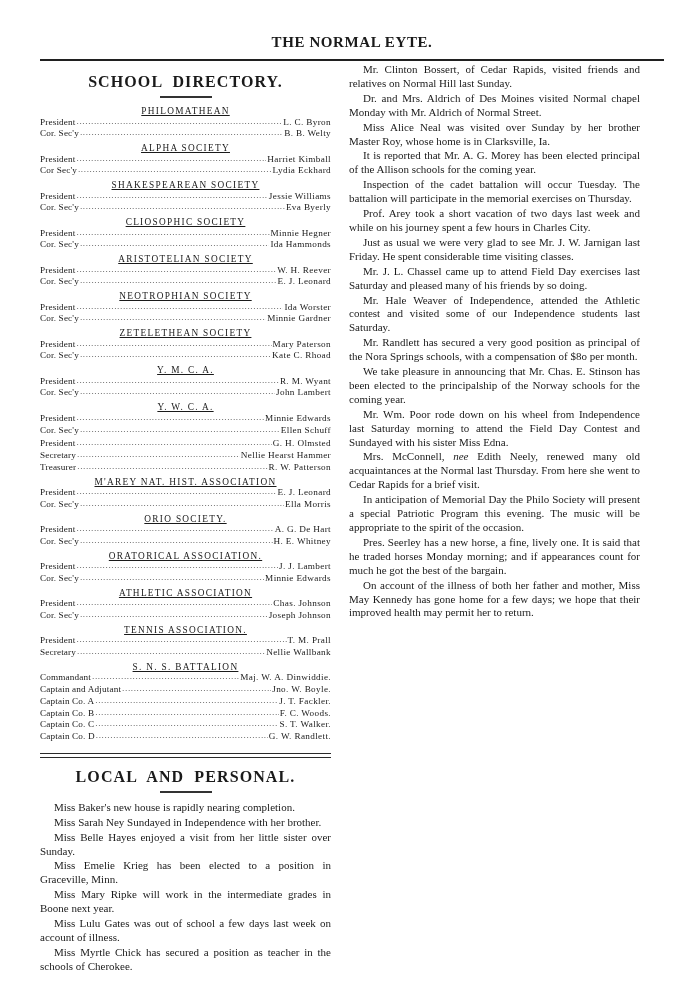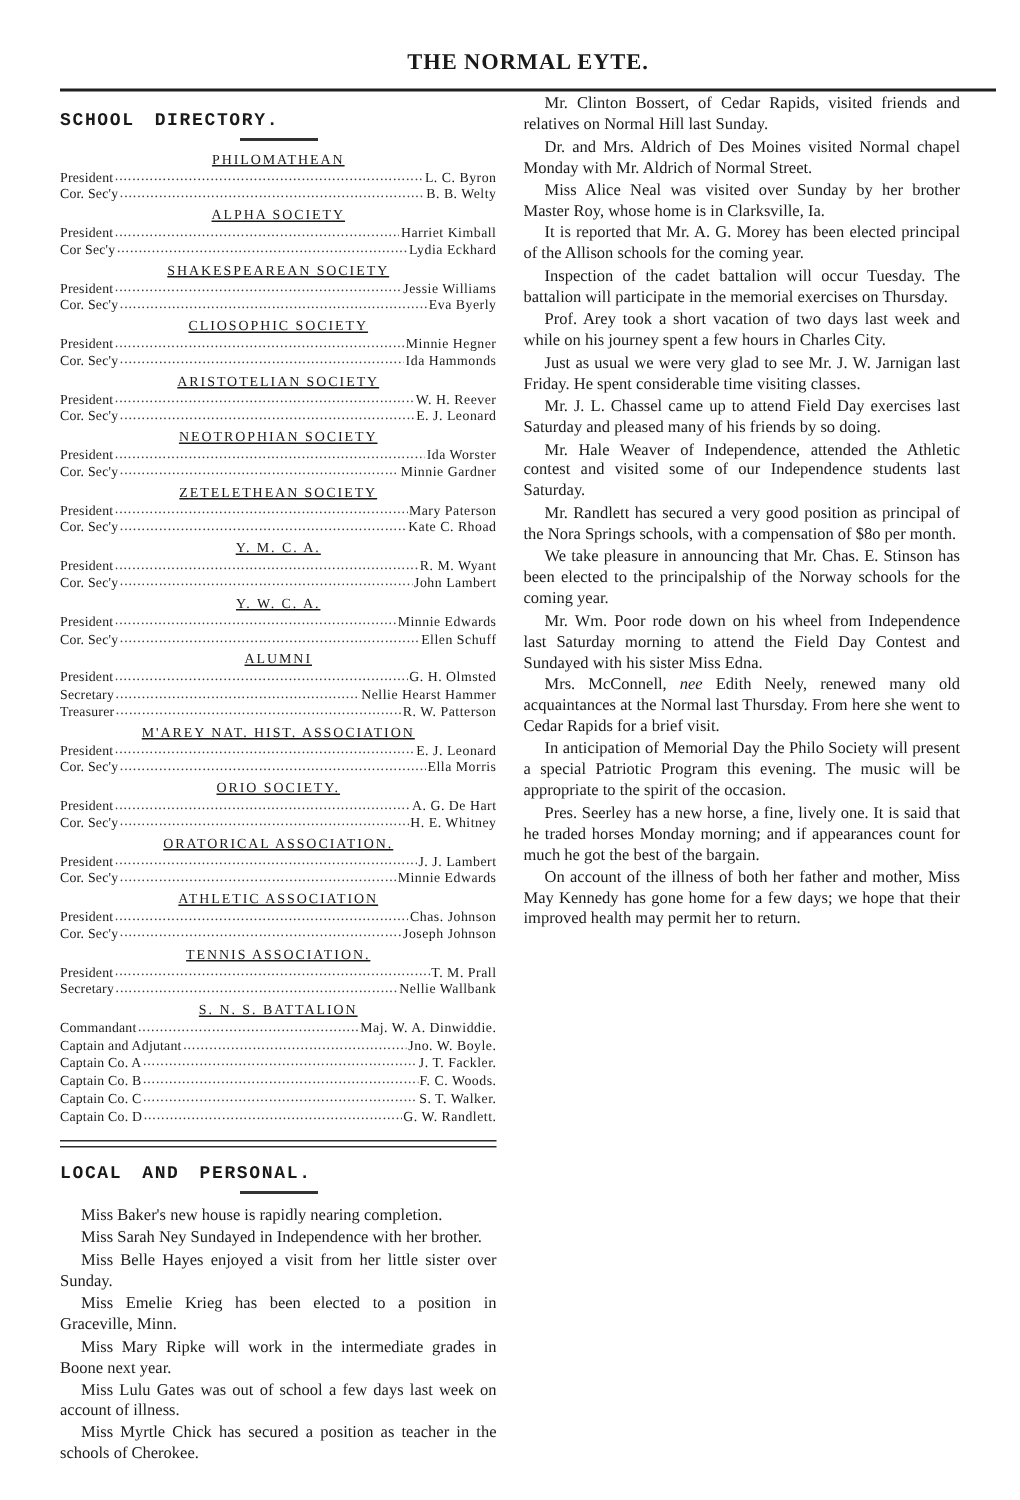--- a/index.html
+++ b/index.html
@@ -46,27 +46,26 @@
     align-items: flex-start;
     gap: 18px;
   }
   .col {
     width: 291px;
     flex: 0 0 291px;
   }
 
   
   .section-title {
-    text-align: left;
+    text-align: center;
     font-weight: bold;
-    font-size: 12px;
+    font-size: 16px;
     letter-spacing: 1.1px;
     margin: 10px 0 2px 0;
     word-spacing: 5px;
-    font-family: Liberation Mono, monospace;
   }
   .short-rule {
     width: 52px;
     height: 2px;
     background: #333;
     margin: 5px auto 8px auto;
   }
   .double-rule {
     margin: 10px 0 0 0;
     border-top: 1.5px solid #2a2a2a;
@@ -255,21 +254,20 @@
               <span class="entry-leader">..........................................................................................</span>
               <span class="entry-name">Minnie Edwards</span>
             </div>
             <div class="entry">
               <span class="entry-role">Cor. Sec'y</span>
               <span class="entry-leader">..........................................................................................</span>
               <span class="entry-name">Ellen Schuff</span>
             </div>
           </div>
           <div class="org">
-            <div class="org-name">ALUMNI</div>
             <div class="entry">
               <span class="entry-role">President</span>
               <span class="entry-leader">..........................................................................................</span>
               <span class="entry-name">G. H. Olmsted</span>
             </div>
             <div class="entry">
               <span class="entry-role">Secretary</span>
               <span class="entry-leader">..........................................................................................</span>
               <span class="entry-name">Nellie Hearst Hammer</span>
             </div>

